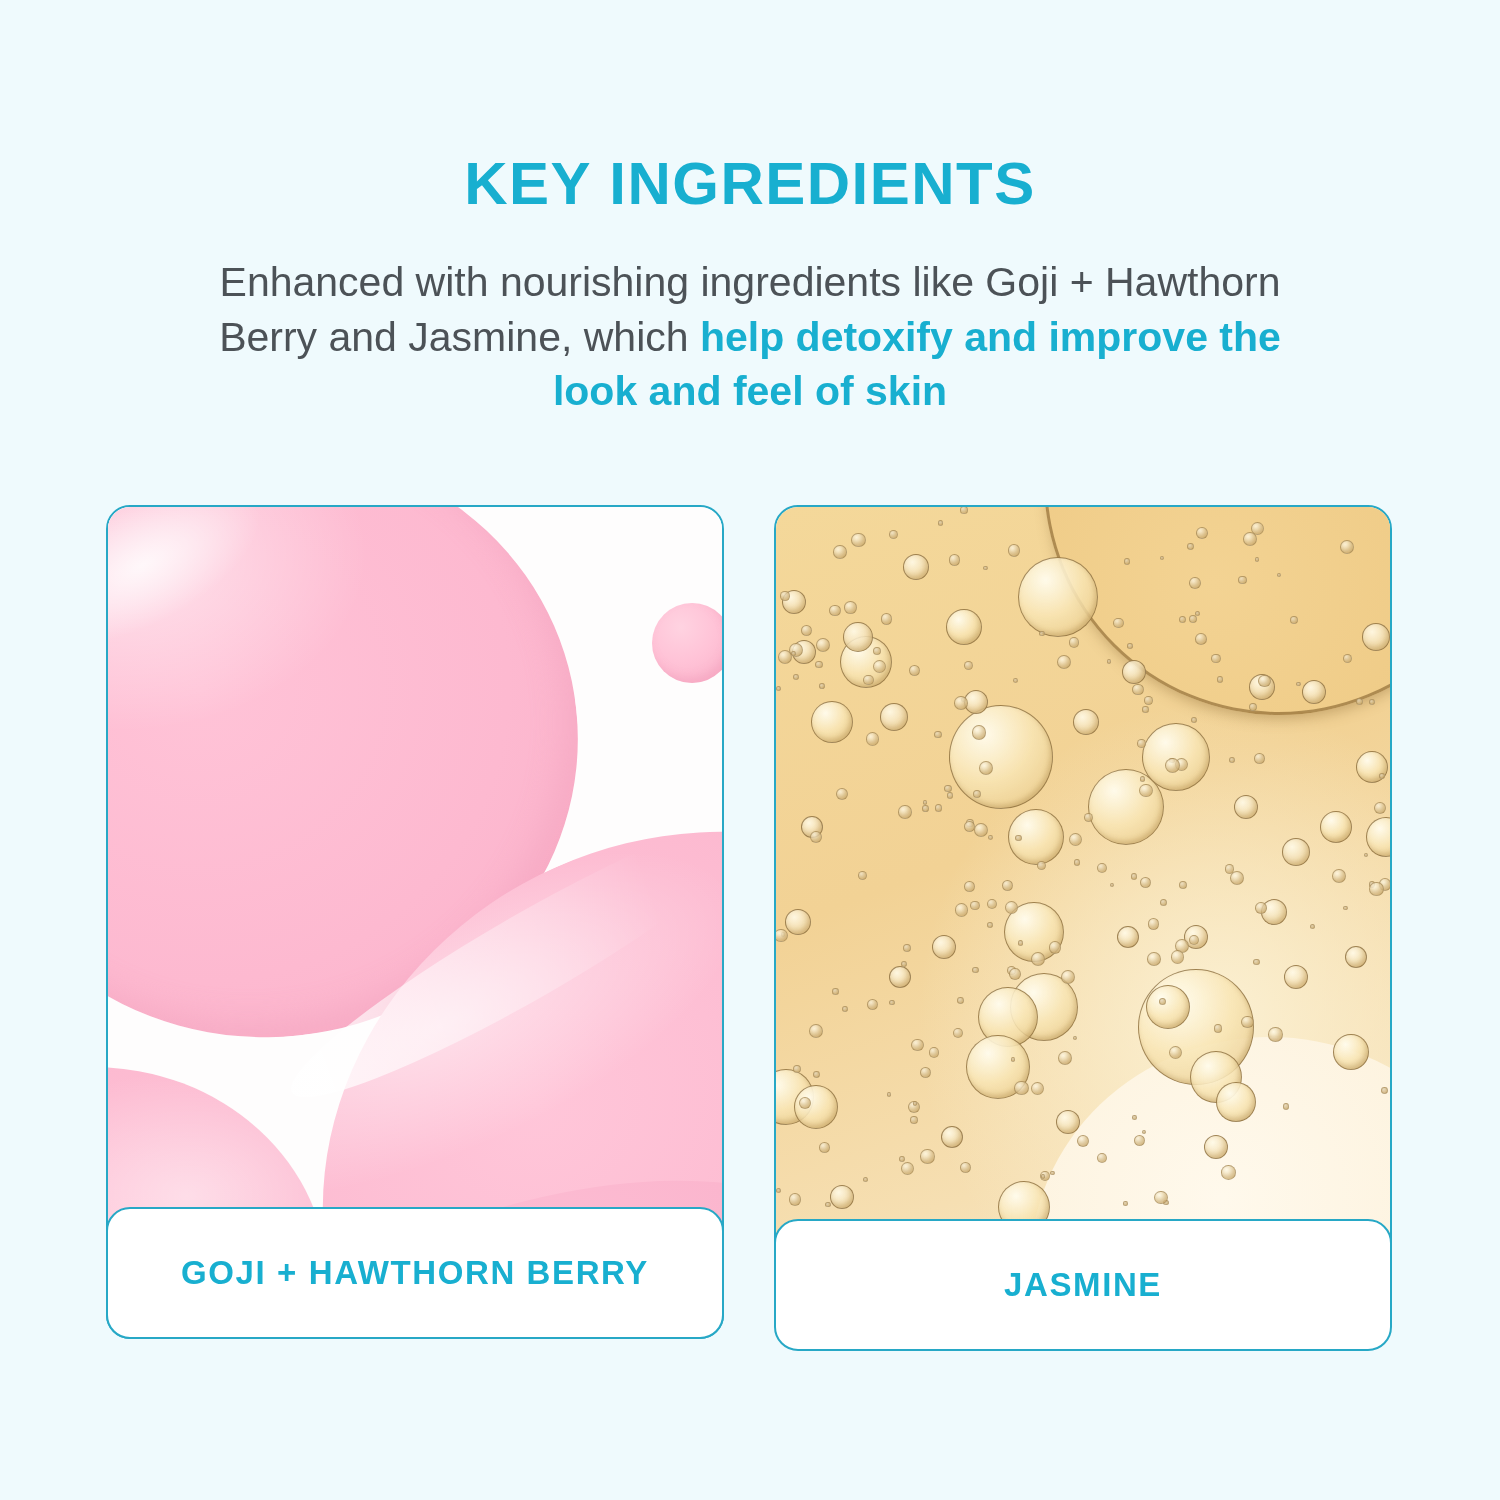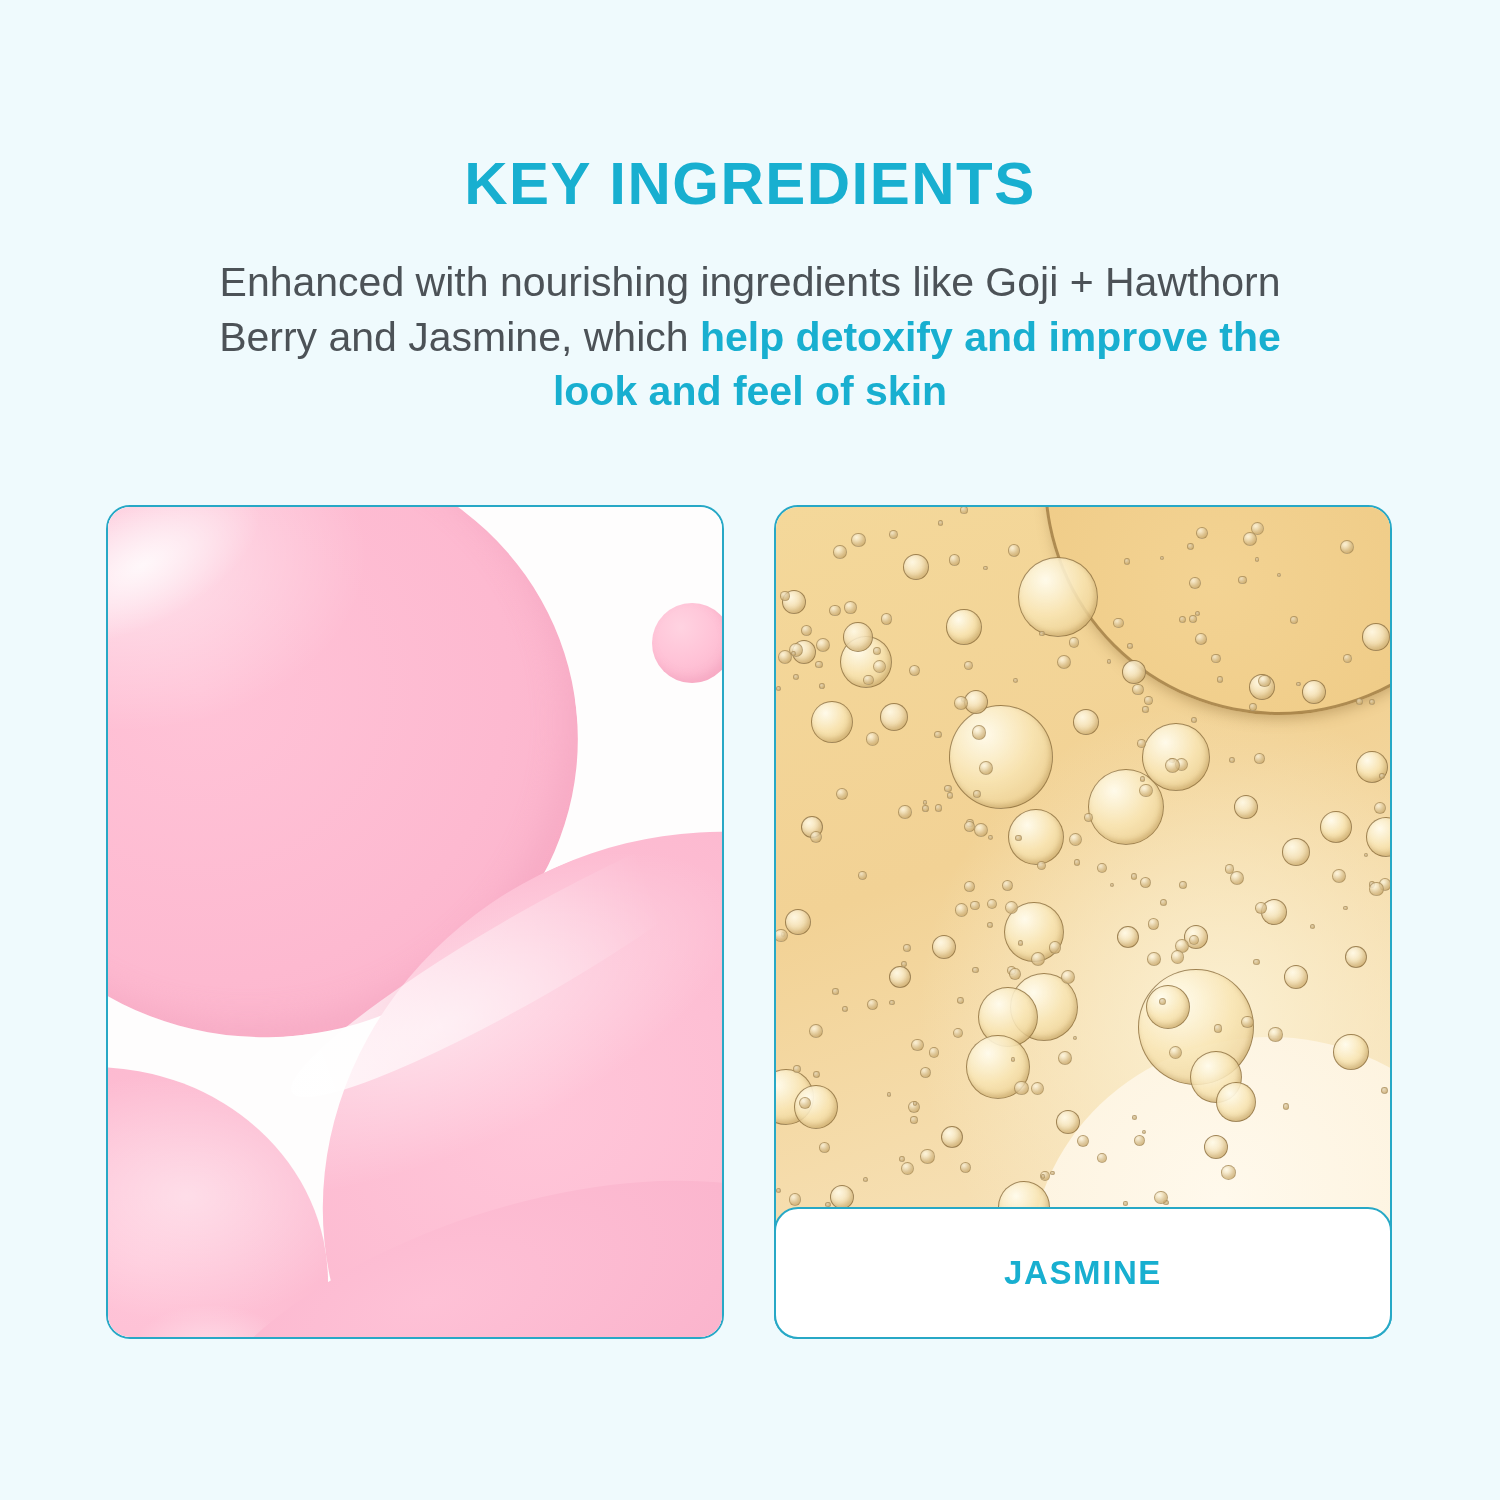--- a/index.html
+++ b/index.html
@@ -140,21 +140,21 @@
             background:radial-gradient(circle at 35% 30%, rgba(255,250,232,.8), rgba(226,192,122,.7)); }
 
   
   .label-band {
     position:absolute; left:106px; width:618px; height:132px; top:1207px;
     background:#FFFFFF;
     border:2px solid #27A8C6;
     border-radius:24px;
     display:flex; align-items:center; justify-content:center;
   }
-  #label-jasmine { left:774px; }
+  #label-jasmine { left:774px;margin-top:12px; }
   .label-text {
     font-size:33px; font-weight:600; letter-spacing:1.6px;
     color:#18AFD0; white-space:nowrap;
   }
 </style>
 </head>
 <body>
 
 <div class="page">
 
@@ -437,17 +437,20 @@
           <div class="bub xs" style="left: 90.6568px; top: 491.901px; width: 10.988px; height: 10.988px;"></div>
           <div class="bub xs" style="left: 325.461px; top: 801.021px; width: 8.63238px; height: 8.63238px;"></div>
           <div class="bub xs" style="left: 225.522px; top: 736.494px; width: 14.083px; height: 14.083px;"></div>
           <div class="bub xs" style="left: 202.924px; top: 254.002px; width: 14.016px; height: 14.016px;"></div>
           <div class="bub xs" style="left: 301.036px; top: 628.483px; width: 11.9446px; height: 11.9446px;"></div>
           <div class="bub xs" style="left: 168.209px; top: 277.985px; width: 7.49043px; height: 7.49043px;"></div>
         </div>
     </div>
   </div>
 
+  <div class="label-band" id="label-goji">
+    <span class="label-text">GOJI + HAWTHORN BERRY</span>
+  </div>
   <div class="label-band" id="label-jasmine">
     <span class="label-text">JASMINE</span>
   </div>
 
 </div>
 
 </body></html>

